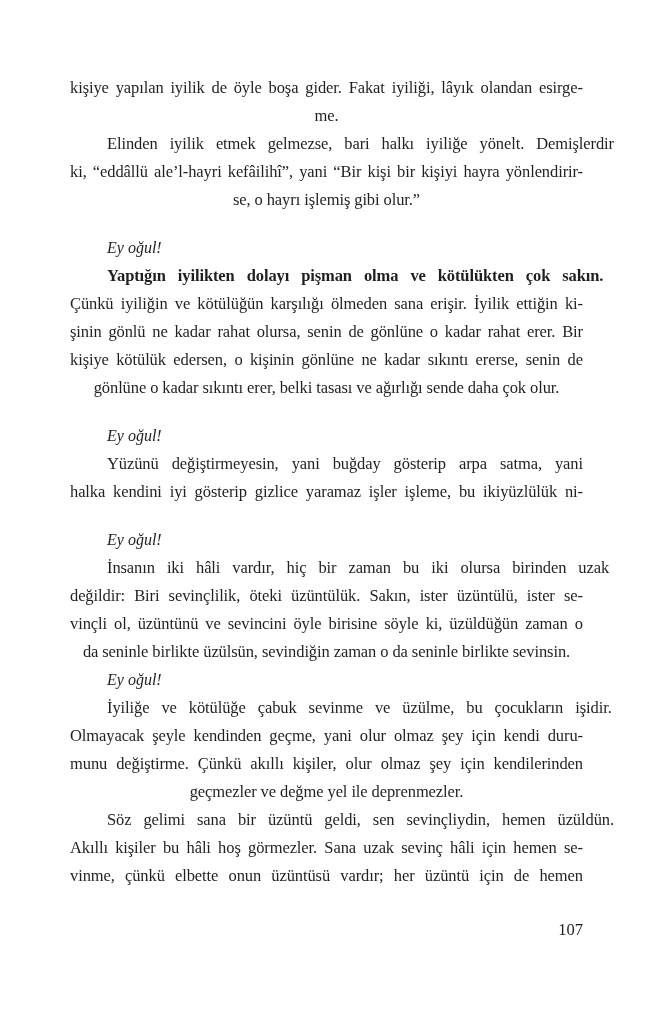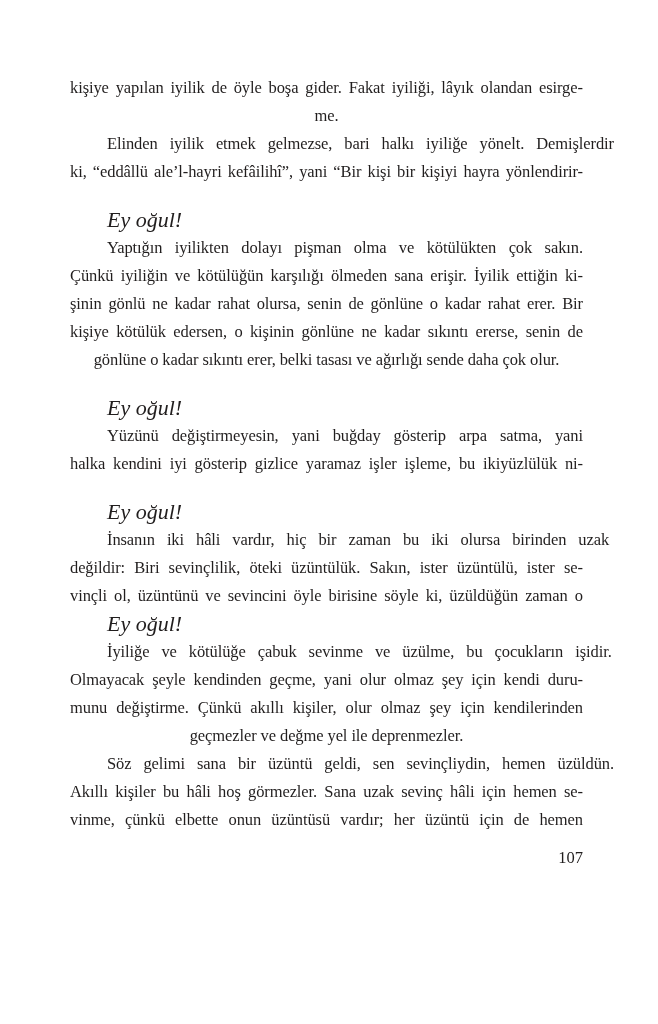--- a/index.html
+++ b/index.html
@@ -35,31 +35,31 @@
     white-space: nowrap;
     letter-spacing: -0.1px;
   }
   .line span { flex: 0 0 auto; }
   .line.last {
     display: block;
     white-space: normal;
     text-align: center;
   }
   .line.indent { padding-left: 37px; gap: 12px; }
-  .line.bold { font-weight: 400; text-align: right; }
+  .line.bold { font-weight: 700; text-align: right; }
   .heading {
-    font-size: 22px;
+    font-size: 16px;
     line-height: 28px;
     height: 28px;
     font-style: italic;
     padding-left: 37px;
   }
   .gap { margin-top: 20px; }
   .page-footer {
-    margin-top: 10px;
+    margin-top: 26px;
     font-size: 16.5px;
     line-height: 28px;
     text-align: right;
   }
 </style>
 </head>
 <body>
 
 <div class="book-page">
   <div class="text-block">
@@ -98,20 +98,21 @@
           <span>ale’l-hayri</span>
           <span>kefâilihî”,</span>
           <span>yani</span>
           <span>“Bir</span>
           <span>kişi</span>
           <span>bir</span>
           <span>kişiyi</span>
           <span>hayra</span>
           <span>yönlendirir-</span>
         </div>
+        <div class="line last">se, o hayrı işlemiş gibi olur.”</div>
       </div>
       <div class="heading gap">Ey oğul!</div>
       <div class="para">
         <div class="line indent bold">
           <span>Yaptığın</span>
           <span>iyilikten</span>
           <span>dolayı</span>
           <span>pişman</span>
           <span>olma</span>
           <span>ve</span>
@@ -225,20 +226,21 @@
           <span>ve</span>
           <span>sevincini</span>
           <span>öyle</span>
           <span>birisine</span>
           <span>söyle</span>
           <span>ki,</span>
           <span>üzüldüğün</span>
           <span>zaman</span>
           <span>o</span>
         </div>
+        <div class="line last">da seninle birlikte üzülsün, sevindiğin zaman o da seninle birlikte sevinsin.</div>
       </div>
       <div class="heading">Ey oğul!</div>
       <div class="para">
         <div class="line indent">
           <span>İyiliğe</span>
           <span>ve</span>
           <span>kötülüğe</span>
           <span>çabuk</span>
           <span>sevinme</span>
           <span>ve</span>

